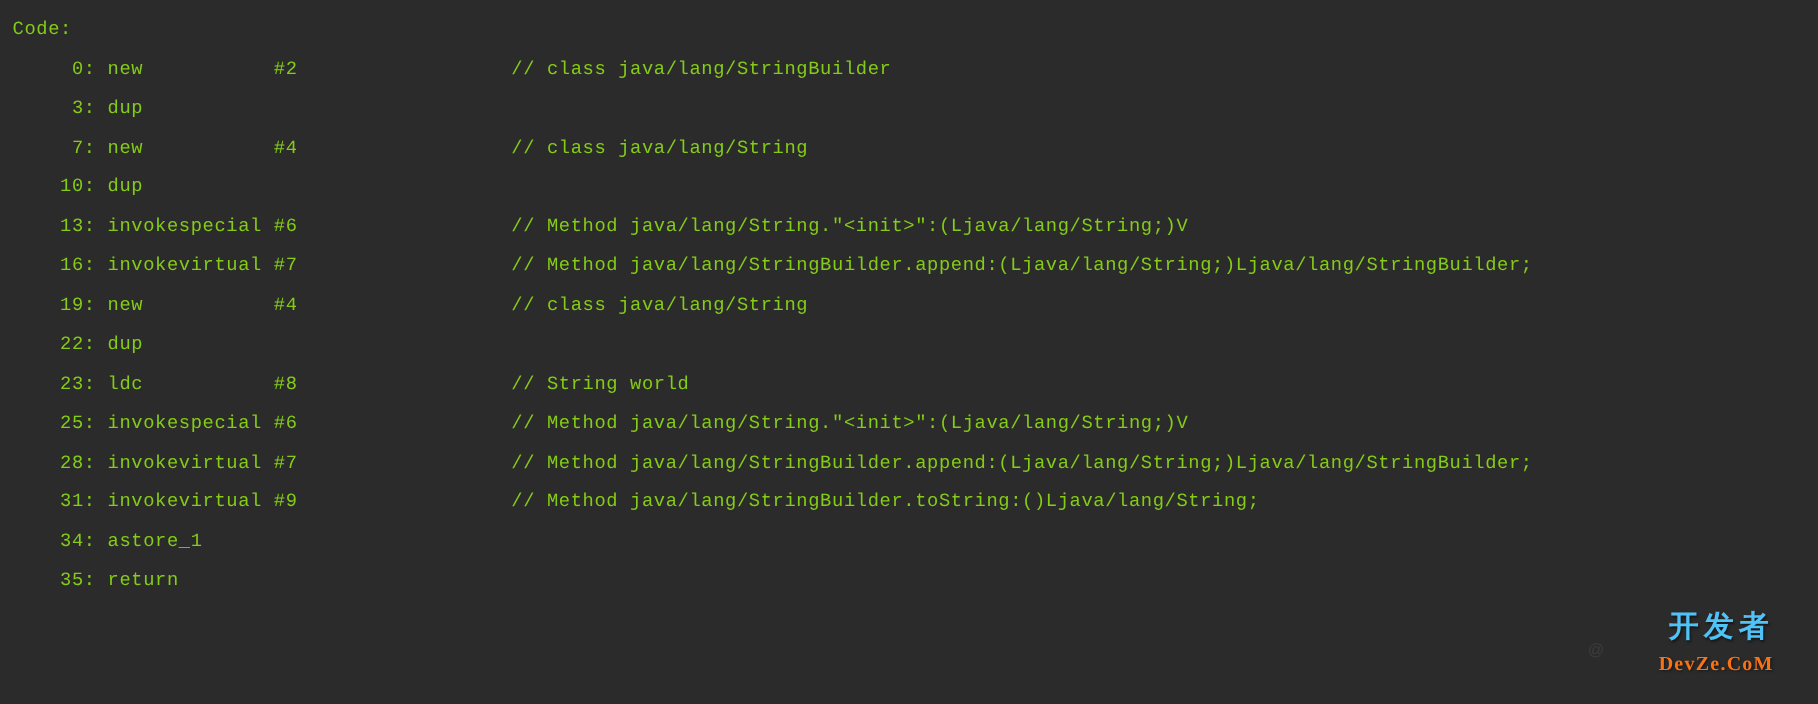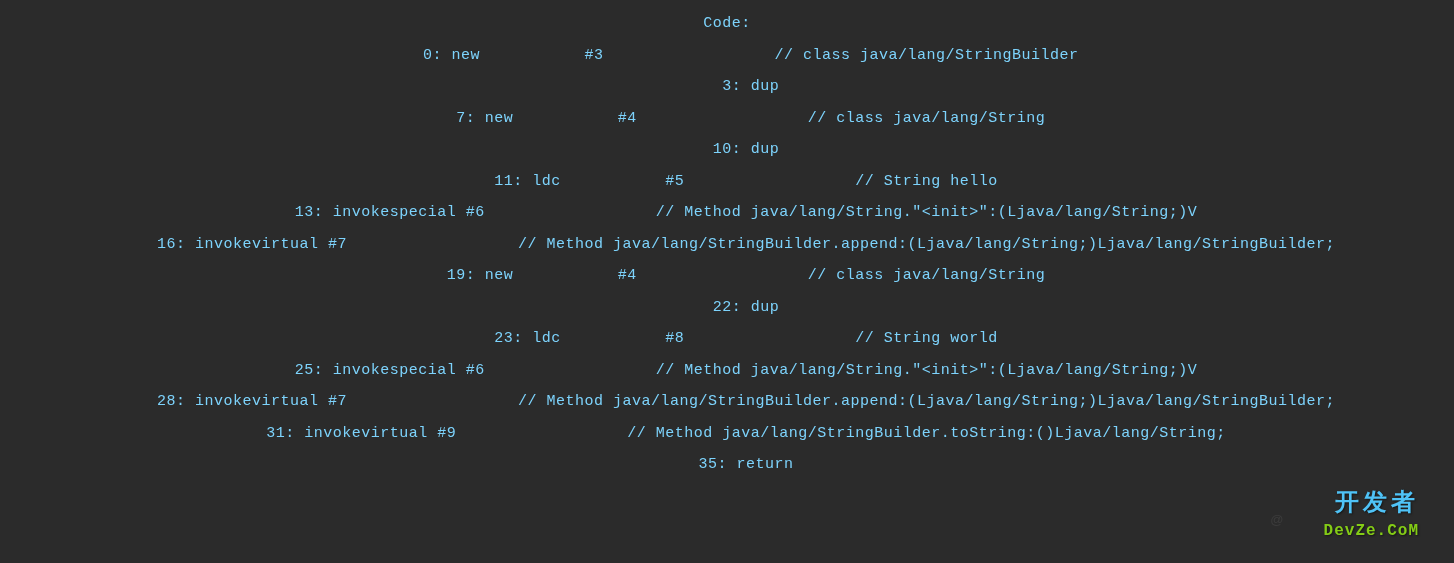--- a/index.html
+++ b/index.html
@@ -11,70 +11,69 @@
     line-height: 2.1;
     padding: 8px 10px;
     letter-spacing: 0.5px;
     width: 1454px;
     height: 563px;
     overflow: hidden;
     position: relative;
   }
   .code-line {
     white-space: pre;
-    color: #7dd3fc;
-    text-align: center;
+    color: #84cc16;
   }
   .watermark-cn {
     position: absolute;
     right: 35px;
     bottom: 36px;
     font-family: sans-serif;
     font-size: 24px;
     font-weight: bold;
     color: #4fc3f7;
     letter-spacing: 4px;
     text-shadow: 1px 1px 2px rgba(0,0,0,0.5);
   }
   .watermark-en {
     position: absolute;
     right: 35px;
     bottom: 14px;
-    font-family: Liberation Mono, monospace;
+    font-family: Liberation Serif, serif;
     font-size: 16px;
     font-weight: bold;
-    color: #84cc16;
+    color: #f97316;
     letter-spacing: 1px;
     text-shadow: 1px 1px 2px rgba(0,0,0,0.5);
   }
   .watermark-faint {
     position: absolute;
     right: 170px;
     bottom: 30px;
     font-family: sans-serif;
     font-size: 13px;
     color: rgba(255,255,255,0.08);
   }
 </style>
 </head>
 <body>
 
 <div>
   <div class="code-line">Code:</div>
-  <div class="code-line">     0: new           #3                  // class java/lang/StringBuilder</div>
+  <div class="code-line">     0: new           #2                  // class java/lang/StringBuilder</div>
   <div class="code-line">     3: dup</div>
   <div class="code-line">     7: new           #4                  // class java/lang/String</div>
   <div class="code-line">    10: dup</div>
-  <div class="code-line">    11: ldc           #5                  // String hello</div>
   <div class="code-line">    13: invokespecial #6                  // Method java/lang/String."&lt;init&gt;":(Ljava/lang/String;)V</div>
   <div class="code-line">    16: invokevirtual #7                  // Method java/lang/StringBuilder.append:(Ljava/lang/String;)Ljava/lang/StringBuilder;</div>
   <div class="code-line">    19: new           #4                  // class java/lang/String</div>
   <div class="code-line">    22: dup</div>
   <div class="code-line">    23: ldc           #8                  // String world</div>
   <div class="code-line">    25: invokespecial #6                  // Method java/lang/String."&lt;init&gt;":(Ljava/lang/String;)V</div>
   <div class="code-line">    28: invokevirtual #7                  // Method java/lang/StringBuilder.append:(Ljava/lang/String;)Ljava/lang/StringBuilder;</div>
   <div class="code-line">    31: invokevirtual #9                  // Method java/lang/StringBuilder.toString:()Ljava/lang/String;</div>
+  <div class="code-line">    34: astore_1</div>
   <div class="code-line">    35: return</div>
 </div>
 
 <div class="watermark-faint">@</div>
 <div class="watermark-cn">开发者</div>
 <div class="watermark-en">DevZe.CoM</div>
 
 </body></html>

